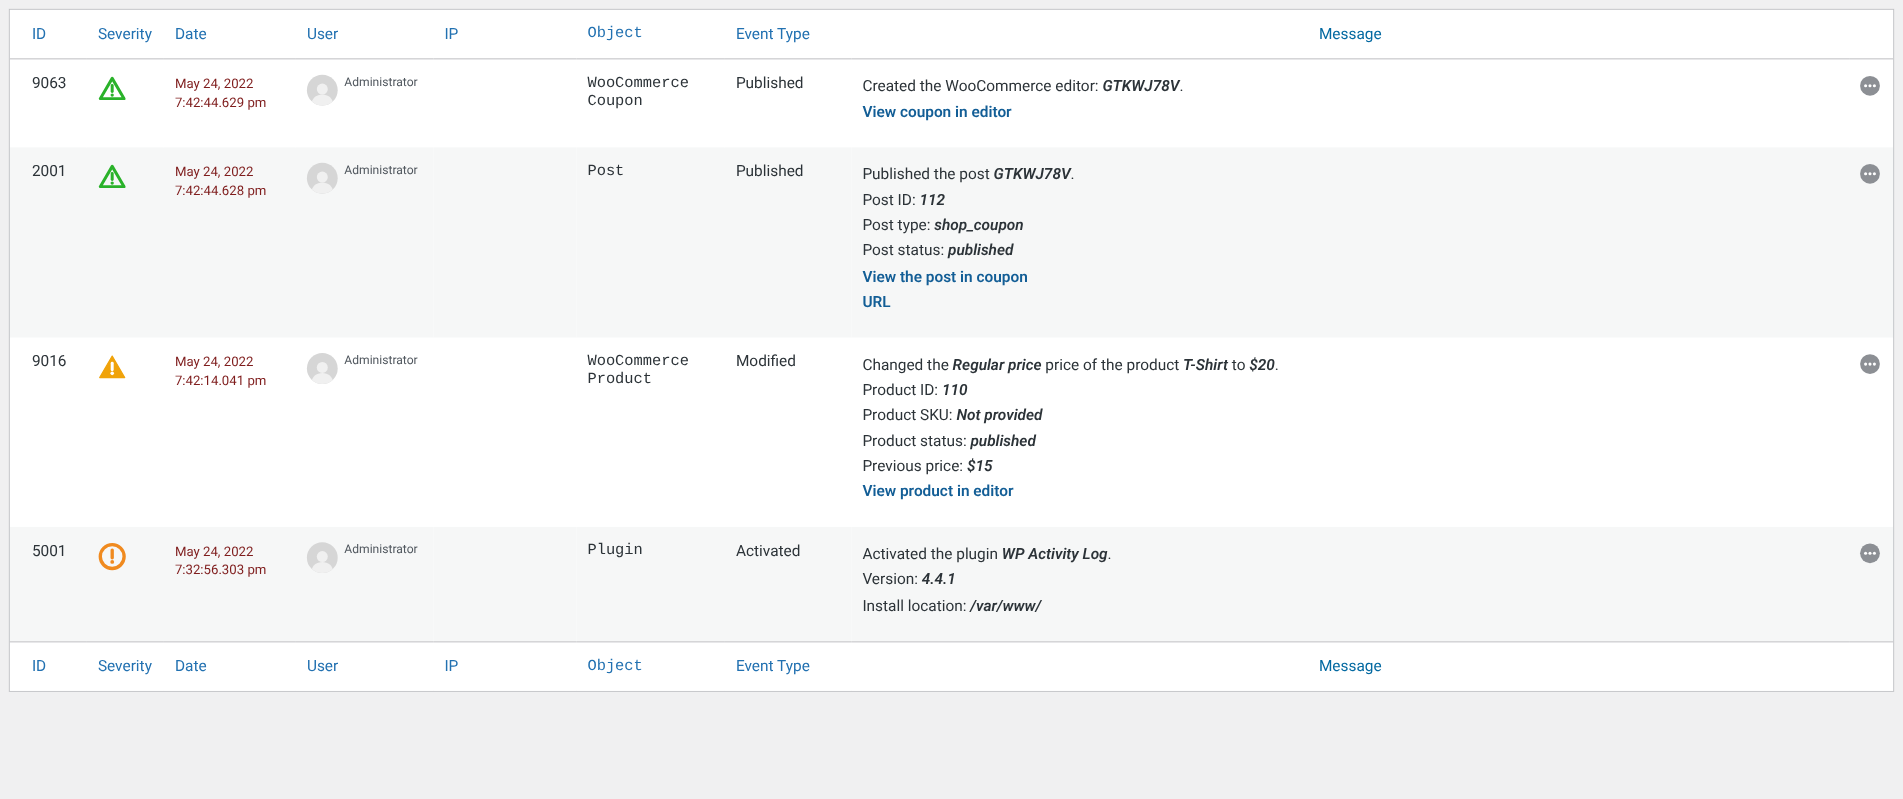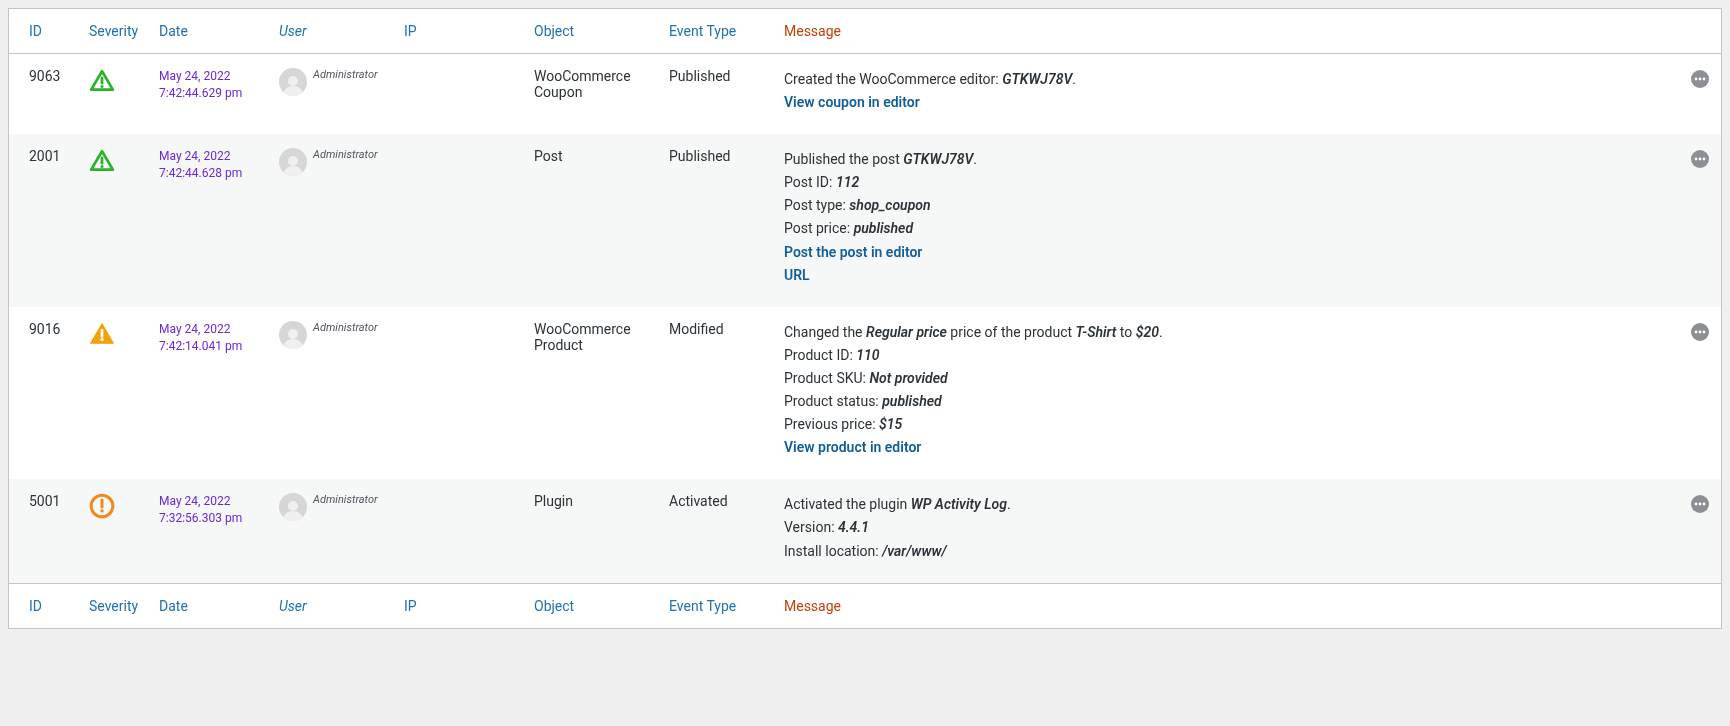--- a/index.html
+++ b/index.html
@@ -25,41 +25,41 @@
     font-weight: 400;
     font-size: 14px;
     color: #2271b1;
     border-bottom: 1px solid #c3c4c7;
     background: #fff;
   }
   tfoot th {
     border-bottom: none;
     border-top: 1px solid #c3c4c7;
   }
-  thead th.static, tfoot th.static { color: #c2410c; }
+  thead th.static, tfoot th.static { color: #0369a1; text-align: center; }
   tbody tr { vertical-align: top; }
   tbody tr:nth-child(odd) { background: #ffffff; }
   tbody tr:nth-child(even) { background: #f6f7f7; }
   tbody td {
     padding: 14px 10px 20px 10px;
     font-size: 14px;
     color: #2c3338;
     vertical-align: top;
   }
   .col-id     { width: 70px; padding-left: 20px; }
   .col-sev    { width: 70px; }
   .col-date   { width: 120px; }
-  .col-user   { width: 125px; font-style: italic; }
+  .col-user   { width: 125px; }
   .col-ip     { width: 130px; }
-  .col-obj    { width: 135px; }
+  .col-obj    { width: 135px; font-family: Liberation Mono, monospace; }
   .col-evt    { width: 115px; }
   .col-msg    { width: auto; }
   .col-act    { width: 40px; text-align: right; padding-right: 18px; }
 
-  td.col-date { font-size: 12px; color: #6d28d9; line-height: 1.4; }
+  td.col-date { font-size: 12px; color: #7f1d1d; line-height: 1.4; }
   td.col-user { }
   .user-cell { display: flex; align-items: flex-start; gap: 6px; }
   .avatar {
     width: 28px; height: 28px; border-radius: 50%;
     background: #d6d6d6;
     display: inline-flex; align-items: flex-end; justify-content: center;
     overflow: hidden; flex-shrink: 0;
   }
   .avatar svg { width: 24px; height: 24px; fill: #f0f0f0; }
   .user-name { font-size: 11px; color: #50575e; }
@@ -160,21 +160,21 @@
                   <path d="M2 24 C2 17 7 14 12 14 C17 14 22 17 22 24 Z"></path>
                 </svg>
   </span>
         <span class="user-name">Administrator</span>
       </div>
     </td>
     <td class="col-ip"></td>
     <td class="col-obj">Post</td>
     <td class="col-evt">Published</td>
     <td class="col-msg">
-            <div class="msg-line"><span>Published the post </span><b>GTKWJ78V</b><span>.</span><br><span>Post ID: </span><b>112</b><br><span>Post type: </span><b>shop_coupon</b><br><span>Post price: </span><b>published</b><br><a class="msg-link">Post the post in editor</a><br><a class="msg-link">URL</a></div>
+            <div class="msg-line"><span>Published the post </span><b>GTKWJ78V</b><span>.</span><br><span>Post ID: </span><b>112</b><br><span>Post type: </span><b>shop_coupon</b><br><span>Post status: </span><b>published</b><br><a class="msg-link">View the post in coupon</a><br><a class="msg-link">URL</a></div>
           </td>
     <td class="col-act">
       <span class="more-btn">
         <svg width="12" height="4" viewBox="0 0 12 4">
           <circle cx="2" cy="2" r="1.4" fill="#fff"></circle>
           <circle cx="6" cy="2" r="1.4" fill="#fff"></circle>
           <circle cx="10" cy="2" r="1.4" fill="#fff"></circle>
         </svg>
       </span>
     </td>

